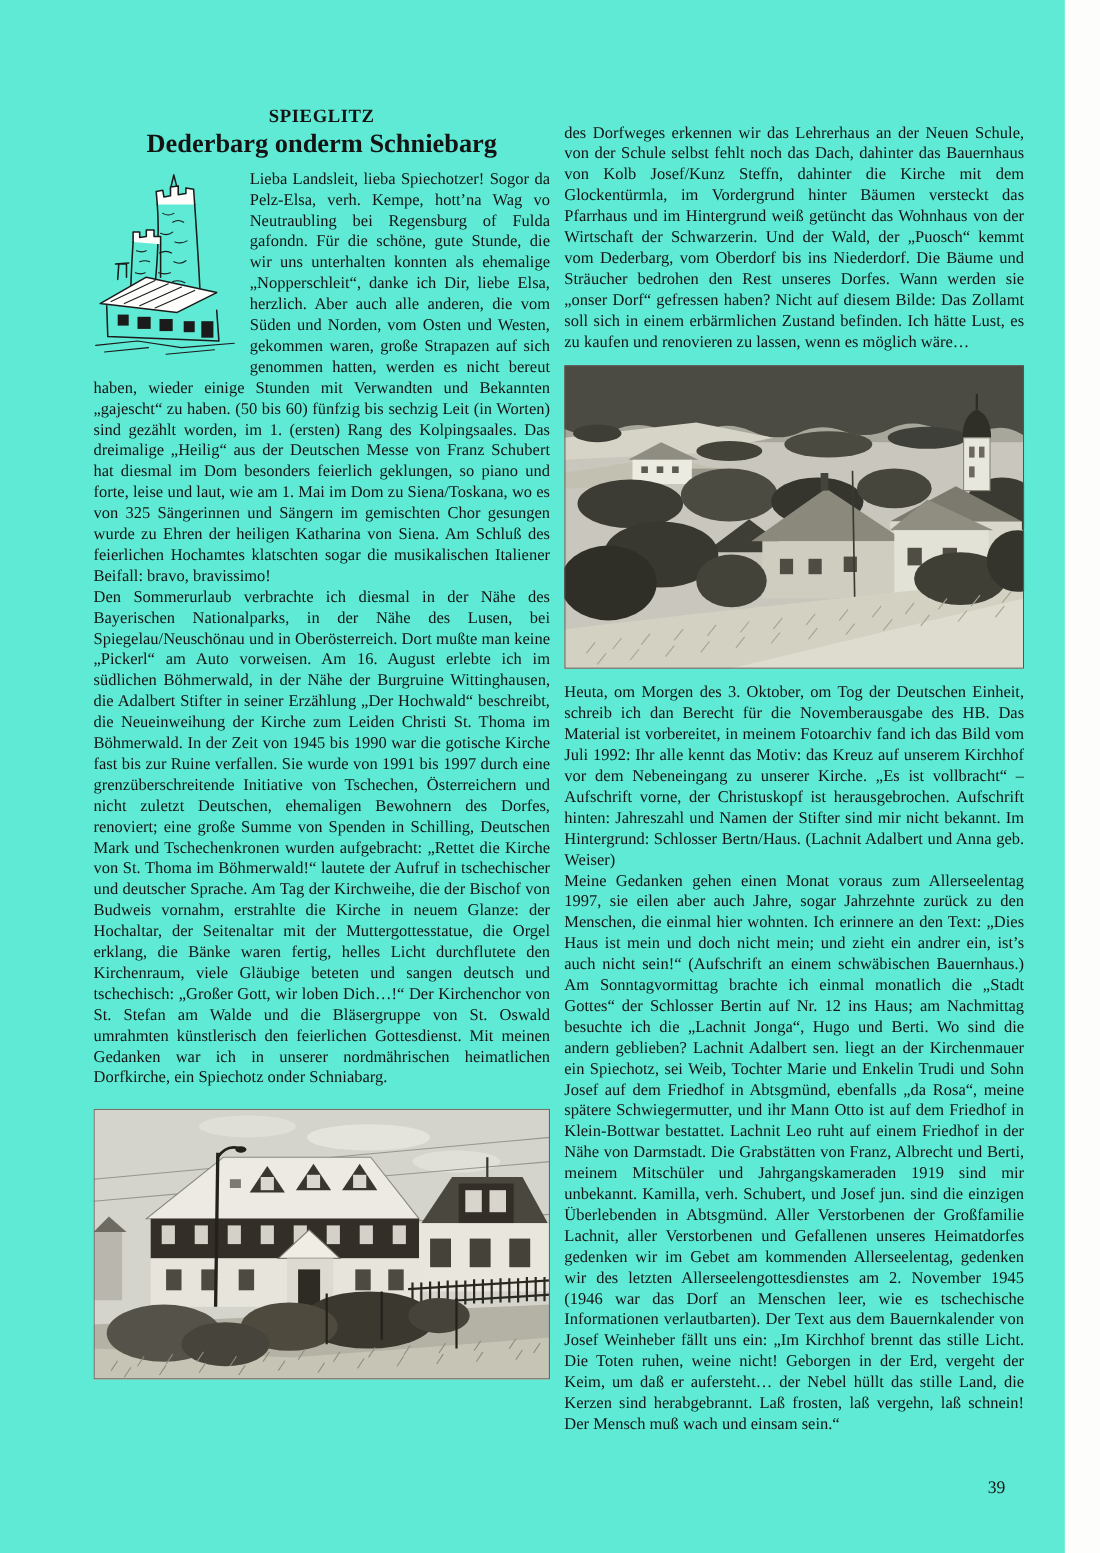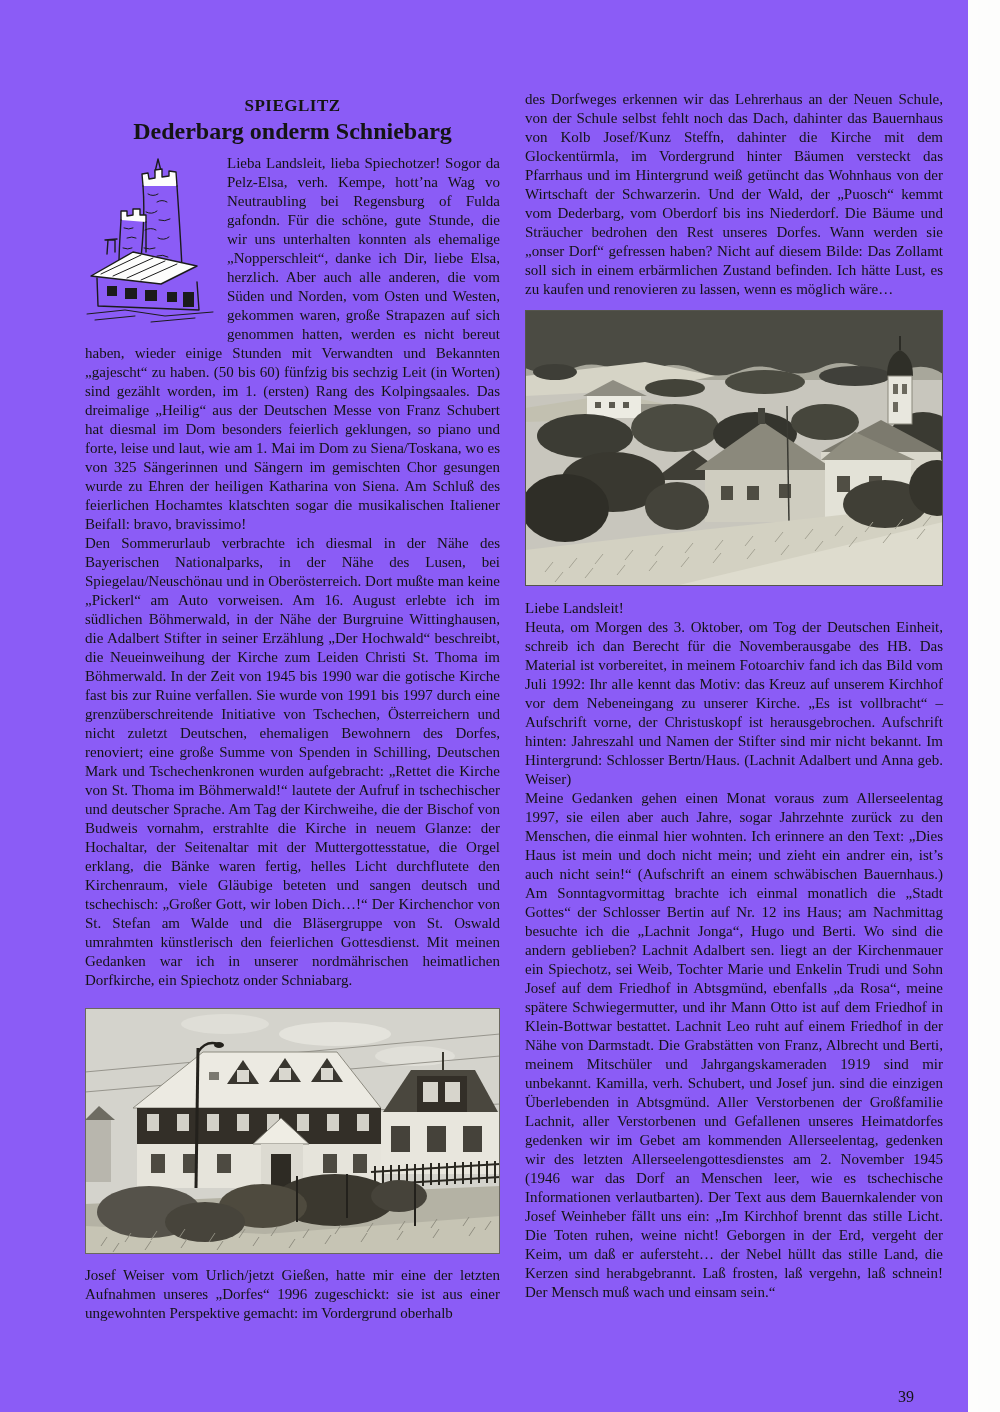--- a/index.html
+++ b/index.html
@@ -2,36 +2,36 @@
 <html lang="de"><head>
 <meta charset="utf-8">
 <style>
   html,body{margin:0;padding:0;}
   body{
     width:1000px;height:1412px;overflow:hidden;
     background:#fdfdfc;
     font-family:"Liberation Serif", serif;
     color:#141414;
   }
-  .page{position:relative;width:968px;height:1412px;background:#8b5cf6;}
+  .page{position:relative;width:968px;height:1412px;background:#5eead4;}
   .col{position:absolute;font-size:15px;line-height:19px;text-align:justify;
        hyphens:auto;-webkit-hyphens:auto;}
   .col-left{left:85px;top:96px;width:415px;}
-  .col-right{left:513px;top:90px;width:418px;margin-left:12px;}
+  .col-right{left:513px;top:112px;width:418px;}
   .kicker{font-weight:bold;font-size:17px;text-align:center;letter-spacing:.5px;line-height:20px;}
   .title{font-weight:bold;font-size:24px;text-align:center;line-height:27px;margin:2px 0 9px 0;}
   .para{margin:0;}
   .castle-float{float:left;width:132px;height:168px;margin:2px 10px 4px 0;}
   .photo-left{position:absolute;left:85px;top:1008px;width:415px;height:246px;}
   .photo-left svg, .photo-right svg, .castle-float svg{display:block;}
   .caption{position:absolute;left:85px;top:1266px;width:415px;font-size:15px;line-height:19px;
            text-align:justify;hyphens:auto;-webkit-hyphens:auto;}
   .photo-right{width:418px;height:276px;margin:11px 0 13px 0;}
   .salutation{margin:0;}
-  .page-number{position:absolute;left:898px;top:1344px;font-size:16px;margin-top:44px;}
+  .page-number{position:absolute;left:898px;top:1344px;font-size:16px;}
 </style>
 </head>
 <body>
 
 <div class="page">
 
   <div class="col col-left">
     <div class="kicker">SPIEGLITZ</div>
     <div class="title">Dederbarg onderm Schniebarg</div>
 
@@ -148,21 +148,20 @@
       <line x1="330" y1="172" x2="330" y2="218" stroke="#23211c" stroke-width="2"></line>
 
       <g stroke="#8f8d80" stroke-width="1">
         <path d="M16 238 l6 -9 M40 234 l6 -9 M66 232 l6 -9 M94 230 l6 -9 M124 234 l6 -9 M154 230 l6 -9 M186 228 l6 -9 M218 230 l6 -9 M250 226 l6 -9 M282 224 l6 -9 M314 222 l6 -9 M346 220 l6 -9 M378 218 l6 -9 M400 222 l6 -9"></path>
         <path d="M28 244 l6 -9 M60 242 l6 -9 M96 240 l6 -9 M132 242 l6 -9 M168 238 l6 -9 M204 240 l6 -9 M240 236 l6 -9 M276 234 l6 -9 M312 232 l6 -9 M348 230 l6 -9 M384 228 l6 -9"></path>
       </g>
       <rect x="0.5" y="0.5" width="414" height="245" fill="none" stroke="#6a685f"></rect>
     </svg>
   </div>
 
-  <div class="caption">Josef Weiser vom Urlich/jetzt Gießen, hatte mir eine der letzten Aufnahmen unseres „Dorfes“ 1996 zugeschickt: sie ist aus einer ungewohnten Perspektive gemacht: im Vordergrund oberhalb</div>
 
   <div class="col col-right">
     <div class="para">des Dorfweges erkennen wir das Lehrerhaus an der Neuen Schule, von der Schule selbst fehlt noch das Dach, dahinter das Bauernhaus von Kolb Josef/Kunz Steffn, dahinter die Kirche mit dem Glockentürmla, im Vordergrund hinter Bäumen versteckt das Pfarrhaus und im Hintergrund weiß getüncht das Wohnhaus von der Wirtschaft der Schwarzerin. Und der Wald, der „Puosch“ kemmt vom Dederbarg, vom Oberdorf bis ins Niederdorf. Die Bäume und Sträucher bedrohen den Rest unseres Dorfes. Wann werden sie „onser Dorf“ gefressen haben? Nicht auf diesem Bilde: Das Zollamt soll sich in einem erbärmlichen Zustand befinden. Ich hätte Lust, es zu kaufen und renovieren zu lassen, wenn es möglich wäre…</div>
 
     <div class="photo-right">
       <svg width="418" height="276" viewBox="0 0 418 276" aria-hidden="true">
         <rect width="418" height="276" fill="#c8c6bd"></rect>
         <rect x="0" y="0" width="418" height="70" fill="#a8a79b"></rect>
         <path d="M0 0 H418 V64 Q400 52 380 60 Q360 68 338 58 Q316 48 296 58 Q276 68 254 60 Q232 52 212 62 Q192 70 170 60 Q148 50 128 60 Q108 68 86 58 Q64 50 44 60 Q24 68 0 58 Z" fill="#4b4b43"></path>
         <polygon points="0,66 120,52 190,66 120,80 0,86" fill="#d6d4c6"></polygon>
@@ -215,19 +214,18 @@
         <ellipse cx="412" cy="178" rx="28" ry="28" fill="#35342c"></ellipse>
 
         <g stroke="#a5a394" stroke-width="1">
           <path d="M20 262 l8 -10 M44 258 l8 -10 M70 254 l8 -10 M100 250 l8 -10 M130 246 l8 -10 M160 243 l8 -10 M190 240 l8 -10 M220 236 l8 -10 M250 232 l8 -10 M280 229 l8 -10 M310 226 l8 -10 M340 222 l8 -10 M370 219 l8 -10 M398 216 l8 -10"></path>
           <path d="M30 272 l8 -10 M60 268 l8 -10 M92 265 l8 -10 M124 261 l8 -10 M156 257 l8 -10 M188 253 l8 -10 M222 249 l8 -10 M256 245 l8 -10 M290 241 l8 -10 M324 237 l8 -10 M358 233 l8 -10 M392 229 l8 -10"></path>
         </g>
         <rect x="0.5" y="0.5" width="417" height="275" fill="none" stroke="#55554d"></rect>
       </svg>
     </div>
 
-    <div class="salutation">Liebe Landsleit!</div>
     <div class="para">Heuta, om Morgen des 3. Oktober, om Tog der Deutschen Einheit, schreib ich dan Berecht für die Novemberausgabe des HB. Das Material ist vorbereitet, in meinem Fotoarchiv fand ich das Bild vom Juli 1992: Ihr alle kennt das Motiv: das Kreuz auf unserem Kirchhof vor dem Nebeneingang zu unserer Kirche. „Es ist vollbracht“ – Aufschrift vorne, der Christuskopf ist herausgebrochen. Aufschrift hinten: Jahreszahl und Namen der Stifter sind mir nicht bekannt. Im Hintergrund: Schlosser Bertn/Haus. (Lachnit Adalbert und Anna geb. Weiser)</div>
     <div class="para">Meine Gedanken gehen einen Monat voraus zum Allerseelentag 1997, sie eilen aber auch Jahre, sogar Jahrzehnte zurück zu den Menschen, die einmal hier wohnten. Ich erinnere an den Text: „Dies Haus ist mein und doch nicht mein; und zieht ein andrer ein, ist’s auch nicht sein!“ (Aufschrift an einem schwäbischen Bauernhaus.) Am Sonntagvormittag brachte ich einmal monatlich die „Stadt Gottes“ der Schlosser Bertin auf Nr. 12 ins Haus; am Nachmittag besuchte ich die „Lachnit Jonga“, Hugo und Berti. Wo sind die andern geblieben? Lachnit Adalbert sen. liegt an der Kirchenmauer ein Spiechotz, sei Weib, Tochter Marie und Enkelin Trudi und Sohn Josef auf dem Friedhof in Abtsgmünd, ebenfalls „da Rosa“, meine spätere Schwiegermutter, und ihr Mann Otto ist auf dem Friedhof in Klein-Bottwar bestattet. Lachnit Leo ruht auf einem Friedhof in der Nähe von Darmstadt. Die Grabstätten von Franz, Albrecht und Berti, meinem Mitschüler und Jahrgangskameraden 1919 sind mir unbekannt. Kamilla, verh. Schubert, und Josef jun. sind die einzigen Überlebenden in Abtsgmünd. Aller Verstorbenen der Großfamilie Lachnit, aller Verstorbenen und Gefallenen unseres Heimatdorfes gedenken wir im Gebet am kommenden Allerseelentag, gedenken wir des letzten Allerseelengottesdienstes am 2. November 1945 (1946 war das Dorf an Menschen leer, wie es tschechische Informationen verlautbarten). Der Text aus dem Bauernkalender von Josef Weinheber fällt uns ein: „Im Kirchhof brennt das stille Licht. Die Toten ruhen, weine nicht! Geborgen in der Erd, vergeht der Keim, um daß er aufersteht… der Nebel hüllt das stille Land, die Kerzen sind herabgebrannt. Laß frosten, laß vergehn, laß schnein! Der Mensch muß wach und einsam sein.“</div>
   </div>
 
   <div class="page-number">39</div>
 </div>
 
 </body></html>

